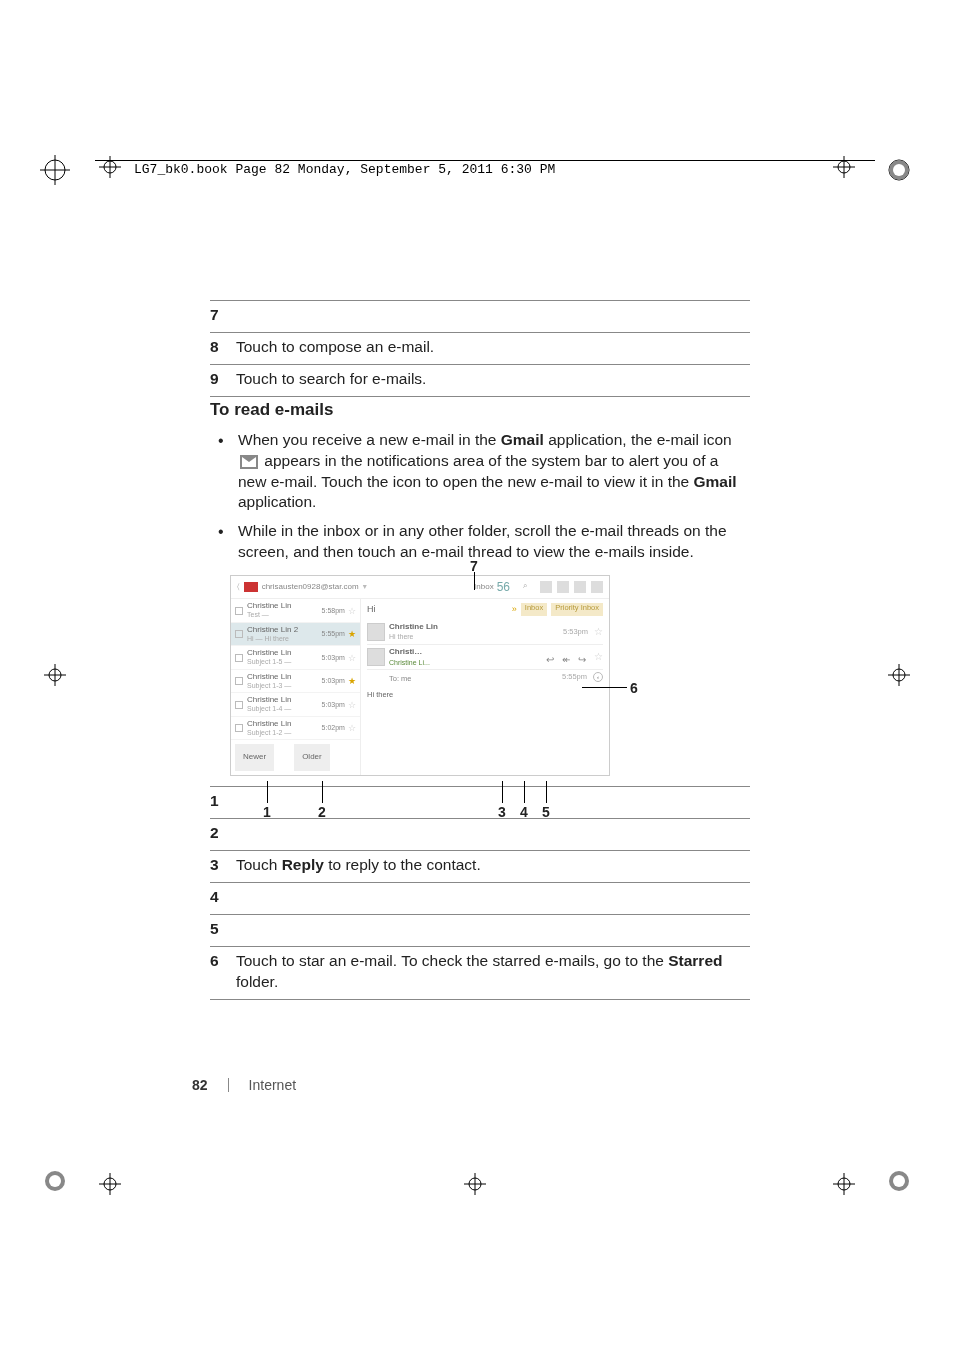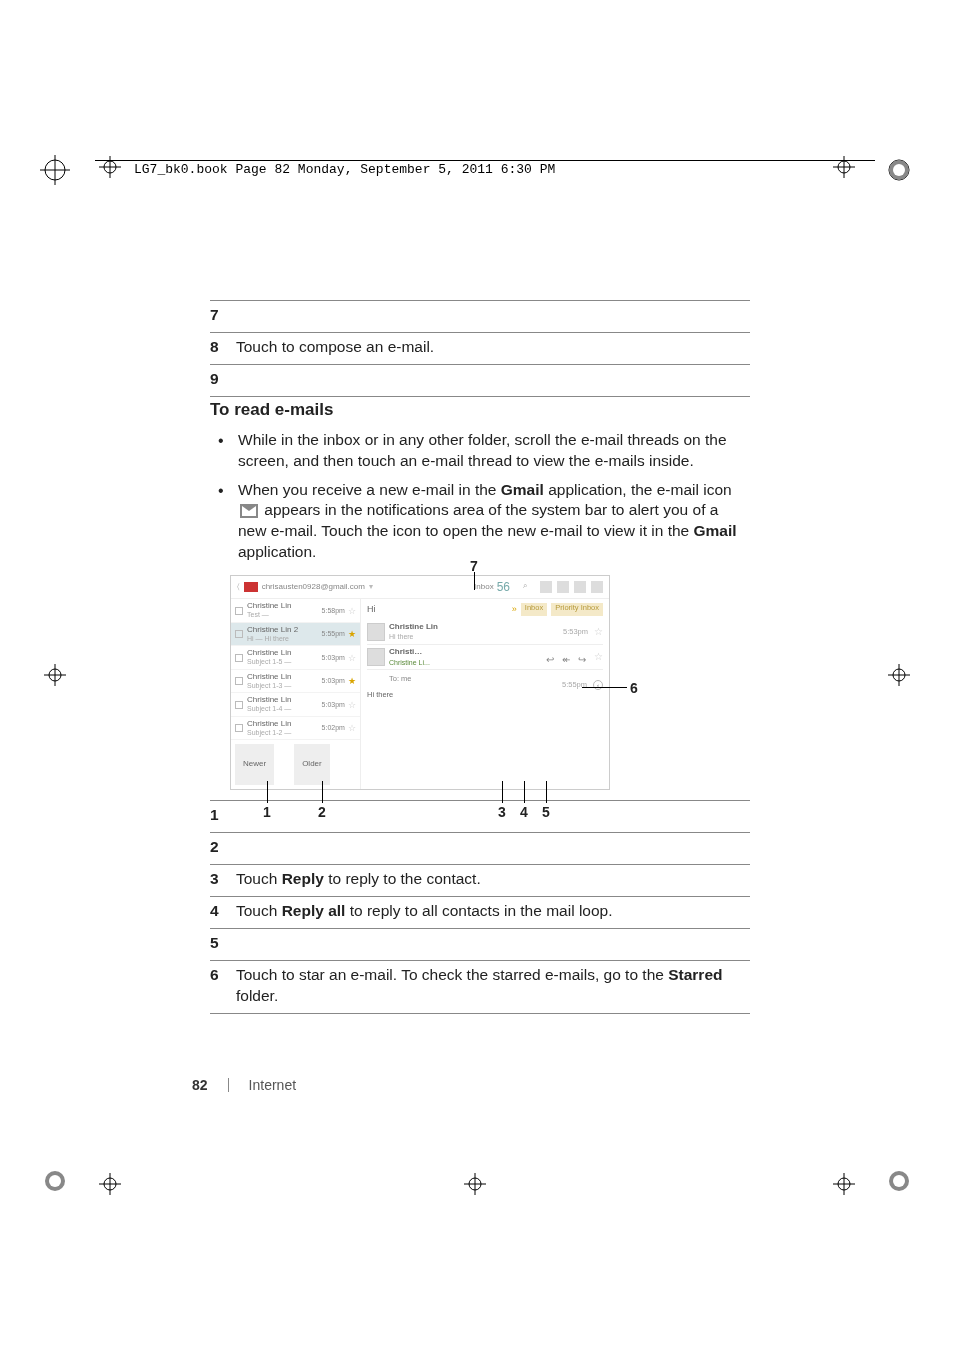--- a/index.html
+++ b/index.html
@@ -120,21 +120,21 @@
   .leftcol { width:130px; border-right:1px solid #eee; }
   .mrow { display:flex; align-items:center; padding:3px 4px; border-bottom:1px solid #f3f3f3; }
   .mrow.sel { background:#dde8eb; }
   .mrow .cb { width:8px;height:8px;border:1px solid #bbb;margin-right:4px; }
   .mrow .info { flex:1; line-height:1.1; }
   .mrow .info .sub { color:#aaa; font-size:7px; }
   .mrow .time { font-size:7px; color:#888; margin-right:3px; }
   .mrow .star { color:#ccc; font-size:9px; }
   .mrow.sel .star { color:#d9a400; }
   .navbtns { display:flex; padding:4px; gap:20px; }
-  .navbtn { background:#eee; padding:15px 8px; font-size:8px; }
+  .navbtn { background:#eee; padding:8px 8px; font-size:8px; }
   .rightcol { flex:1; padding:4px 6px; }
   .rightcol .subj { font-weight:normal; font-size:9px; margin-bottom:4px; display:flex; }
   .rightcol .subj .tags { margin-left:auto; display:flex; gap:4px; }
   .tag { background:#f4e9c8; color:#b79a3a; padding:0 4px; font-size:7.5px; }
   .msgrow { display:flex; align-items:center; border-bottom:1px solid #eee; padding:2px 0; }
   .avatar { width:18px;height:18px;background:#ddd;margin-right:4px;border:1px solid #ccc; }
   .sender { font-weight:bold; font-size:8px; }
   .preview { color:#aaa; font-size:7px; }
   .mtime { font-size:7.5px; color:#aaa; margin-left:auto; margin-right:6px; }
   .mstar { color:#ccc; font-size:10px; }
@@ -255,41 +255,42 @@
 
   <div class="numrow">
     <div class="num">7</div>
   </div>
   <div class="numrow">
     <div class="num">8</div>
     <div class="txt">Touch to compose an e-mail.</div>
   </div>
   <div class="numrow">
     <div class="num">9</div>
+    <div class="txt">Touch to search for e-mails.</div>
   </div>
   <div class="rule"></div>
 
   <div class="section-title">To read e-mails</div>
 
   <ul class="bullets">
-    <li>While in the inbox or in any other folder, scroll the e-mail threads on the screen, and then touch an e-mail thread to view the e-mails inside.</li>
     <li>
       <span>When you receive a new e-mail in the </span><b>Gmail</b><span> application, the e-mail icon </span><span class="mail-icon"></span><span> appears in the notifications area of the system bar to alert you of a new e-mail. Touch the icon to open the new e-mail to view it in the </span><b>Gmail</b><span> application.</span>
     </li>
+    <li>While in the inbox or in any other folder, scroll the e-mail threads on the screen, and then touch an e-mail thread to view the e-mails inside.</li>
   </ul>
 
   <div class="shot-wrap">
     <div class="callout-label" style="left:240px;top:-18px">7</div>
     <div class="leader" style="left:244px;top:-3px;width:1px;height:18px"></div>
 
     <div class="shot">
       <div class="topbar">
         <span style="color:#bbb;margin-right:4px">〈</span>
         <span class="mi"></span>
-        <span class="acc">chrisausten0928@gmail.com</span>
+        <span class="acc">chrisausten0928@star.com</span>
         <span style="margin-left:4px;color:#bbb">▾</span>
         <span class="spacer"></span>
         <span class="inbox">Inbox</span>
         <span class="count">56</span>
         <span class="tico" style="background:none;color:#999">⌕</span>
         <span class="tico"></span>
         <span class="tico"></span>
         <span class="tico"></span>
         <span class="tico"></span>
       </div>
@@ -378,21 +379,21 @@
                 <div class="sender">Christi…</div>
                 <div class="green">Christine Li...</div>
               </div>
             <div class="actions">
               <span class="aico">↩</span>
               <span class="aico">↞</span>
               <span class="aico">↪</span>
               <span class="mstar">☆</span>
             </div>
           </div>
-          <div style="display:flex;align-items:flex-end;margin-top:2px">
+          <div style="display:flex;align-items:flex-start;margin-top:2px">
             <div class="to">To: me</div>
             <span class="mtime" style="margin-left:auto">5:55pm</span>
             <span class="circ">‹</span>
           </div>
           <div class="bodytext">Hi there</div>
         </div>
       </div>
     </div>
 
     <div class="leader" style="left:37px;top:206px;width:1px;height:22px"></div>
@@ -414,21 +415,20 @@
   </div>
   <div class="numrow">
     <div class="num">2</div>
   </div>
   <div class="numrow">
     <div class="num">3</div>
     <div class="txt"><span>Touch </span><b>Reply</b><span> to reply to the contact.</span></div>
   </div>
   <div class="numrow">
     <div class="num">4</div>
-    <div class="txt"><span>Touch </span><b>Reply all</b><span> to reply to all contacts in the mail loop.</span></div>
   </div>
   <div class="numrow">
     <div class="num">5</div>
   </div>
   <div class="numrow">
     <div class="num">6</div>
     <div class="txt"><span>Touch to star an e-mail. To check the starred e-mails, go to the </span><b>Starred</b><span> folder.</span></div>
   </div>
   <div class="rule"></div>
 

